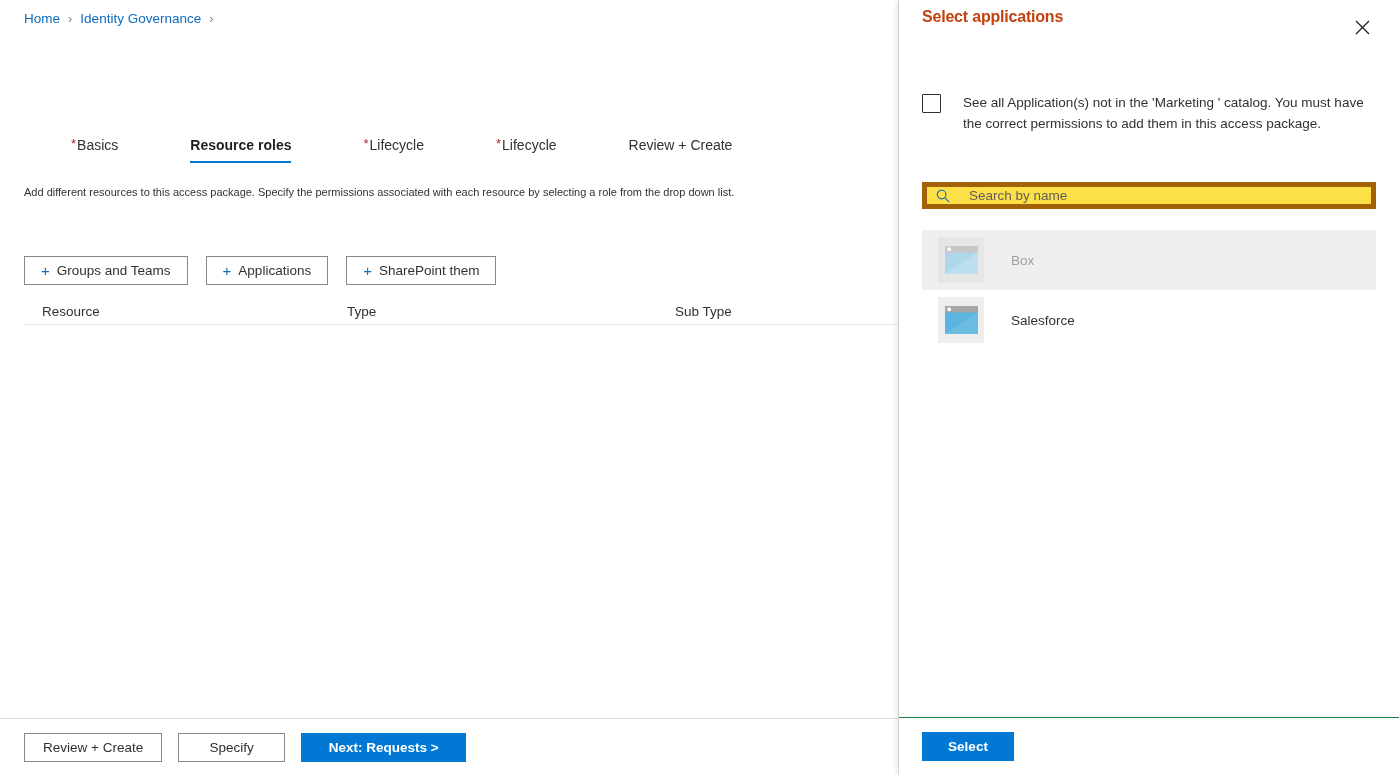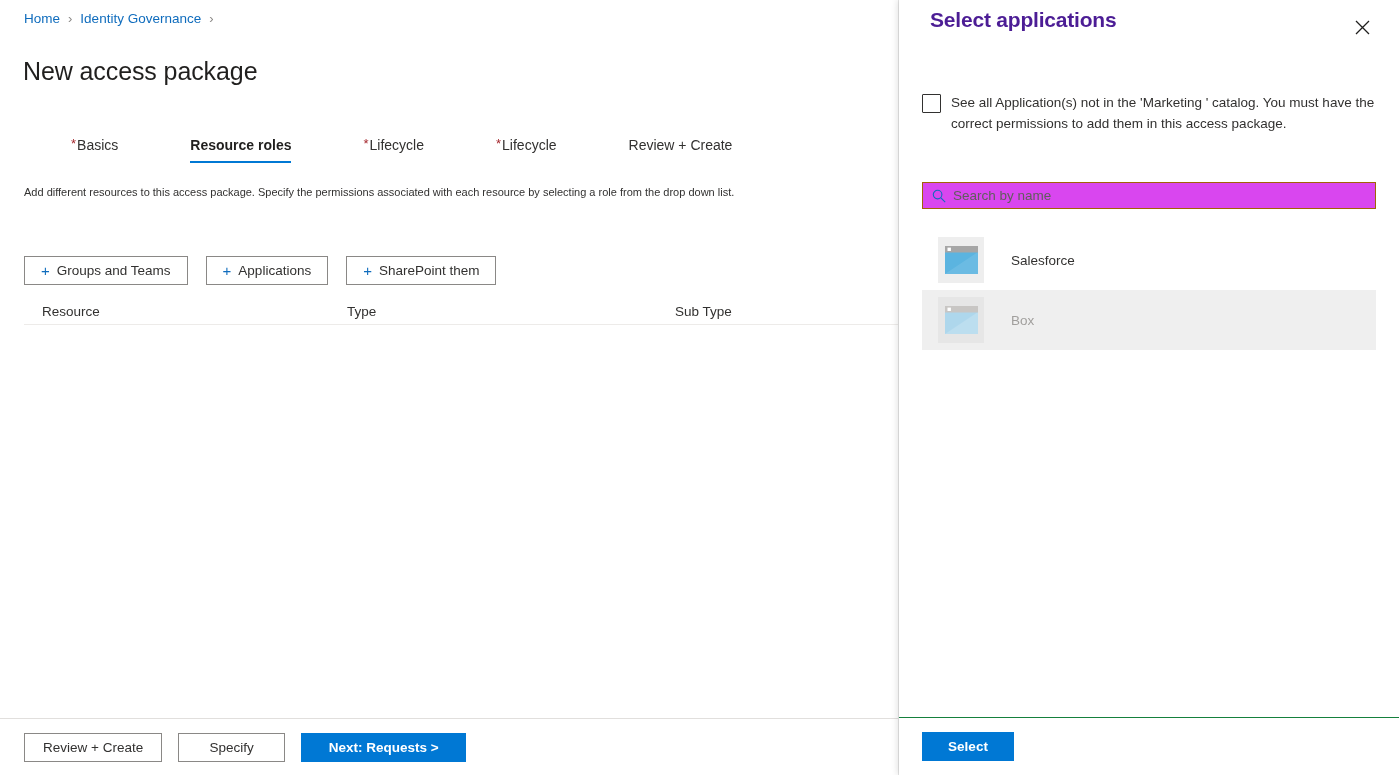--- a/index.html
+++ b/index.html
@@ -195,69 +195,69 @@
     box-shadow: -2px 0 6px rgba(0,0,0,0.11);
     overflow: hidden;
   }
   .panel-head {
     position: absolute;
     left: 0; top: 0;
     width: 500px; height: 52px;
   }
   .panel-title {
     position: absolute;
-    left: 31px; top: 8px;
-    font-size: 21px;
+    left: 23px; top: 8px;
+    font-size: 16px;
     font-weight: 600;
-    color: #4c1d95;
+    color: #c2410c;
     letter-spacing: -0.2px;
   }
   .panel-close {
     position: absolute;
     right: 23px; top: 13px;
     width: 28px; height: 28px;
     display: flex;
     align-items: center;
     justify-content: center;
     cursor: pointer;
     color: #201f1e;
   }
 
   .chk-row {
     position: absolute;
     left: 23px; top: 92px;
     width: 458px;
     display: flex;
     align-items: flex-start;
-    gap: 10px;
+    gap: 22px;
     cursor: pointer;
   }
   .chkbox {
     width: 19px; height: 19px;
     min-width: 19px;
     border: 1px solid #323130;
     background: #ffffff;
     margin-top: 2px;
     border-radius: 1px;
   }
   .chk-label {
     font-size: 13.5px;
     line-height: 21px;
     color: #323130;
   }
   .searchbox {
     position: absolute;
     left: 23px; top: 182px;
     width: 454px; height: 27px;
-    border: 1px solid #a16207;
-    background: #d946ef;
+    border: 5px solid #a16207;
+    background: #fde047;
     display: flex;
     align-items: center;
     padding-left: 9px;
-    gap: 7px;
+    gap: 19px;
   }
   .search-ico { flex: 0 0 auto; display: flex; align-items: center; }
   .search-input {
     border: none;
     outline: none;
     flex: 1;
     font-size: 13.5px;
     font-family: "Liberation Sans", sans-serif;
     color: #323130;
     background: transparent;
@@ -323,21 +323,20 @@
 
   <div class="blade">
 
     <div class="breadcrumb">
       <span class="bc-link">Home</span>
       <span class="bc-sep">›</span>
       <span class="bc-link">Identity Governance</span>
       <span class="bc-sep">›</span>
     </div>
 
-    <h1 class="page-title">New access package</h1>
 
     <div class="tabs">
       <div class="tab">
         <span class="req">*</span><span>Basics</span>
       </div>
       <div class="tab active">
         <span>Resource roles</span>
       </div>
       <div class="tab">
         <span class="req">*</span><span>Lifecycle</span>
@@ -406,45 +405,45 @@
       <span class="search-ico">
         <svg width="14" height="14" viewBox="0 0 14 14">
             <circle cx="5.6" cy="5.6" r="4.3" stroke="#0f6cbd" stroke-width="1.1" fill="none"></circle>
             <path d="M8.9 8.9 L13.2 13.2" stroke="#0f6cbd" stroke-width="1.1" fill="none"></path>
           </svg>
       </span>
       <input class="search-input" type="text" placeholder="Search by name" style="">
     </div>
 
     <div class="applist">
+
+      <div class="app-row disabled">
+        <div class="app-ico">
+          <svg width="33" height="28" viewBox="0 0 33 28">
+            <rect class="glyph-body" x="0" y="6" width="33" height="22" fill="#aed7ec"></rect>
+            <path d="M0 28 L33 6 L33 28 Z" fill="#ffffff" opacity="0.18"></path>
+            <rect class="glyph-bar" x="0" y="0" width="33" height="6.5" fill="#c8c6c4"></rect>
+            <rect x="2.5" y="1.6" width="3.4" height="3.4" fill="#ffffff"></rect>
+          </svg>
+        </div>
+        <div class="app-name">Box</div>
+      </div>
 
       <div class="app-row">
         <div class="app-ico">
           <svg width="33" height="28" viewBox="0 0 33 28">
             <rect class="glyph-body" x="0" y="6" width="33" height="22" fill="#5bb4e0"></rect>
             <path d="M0 28 L33 6 L33 28 Z" fill="#ffffff" opacity="0.10"></path>
             <rect class="glyph-bar" x="0" y="0" width="33" height="6.5" fill="#a6a6a6"></rect>
             <rect x="2.5" y="1.6" width="3.4" height="3.4" fill="#ffffff"></rect>
           </svg>
         </div>
         <div class="app-name">Salesforce</div>
       </div>
 
-      <div class="app-row disabled">
-        <div class="app-ico">
-          <svg width="33" height="28" viewBox="0 0 33 28">
-            <rect class="glyph-body" x="0" y="6" width="33" height="22" fill="#aed7ec"></rect>
-            <path d="M0 28 L33 6 L33 28 Z" fill="#ffffff" opacity="0.18"></path>
-            <rect class="glyph-bar" x="0" y="0" width="33" height="6.5" fill="#c8c6c4"></rect>
-            <rect x="2.5" y="1.6" width="3.4" height="3.4" fill="#ffffff"></rect>
-          </svg>
-        </div>
-        <div class="app-name">Box</div>
-      </div>
-
     </div>
 
     <div class="panel-footer">
       <div class="btn btn-primary btn-select">Select</div>
     </div>
 
   </div>
 </div>
 
 </body></html>

